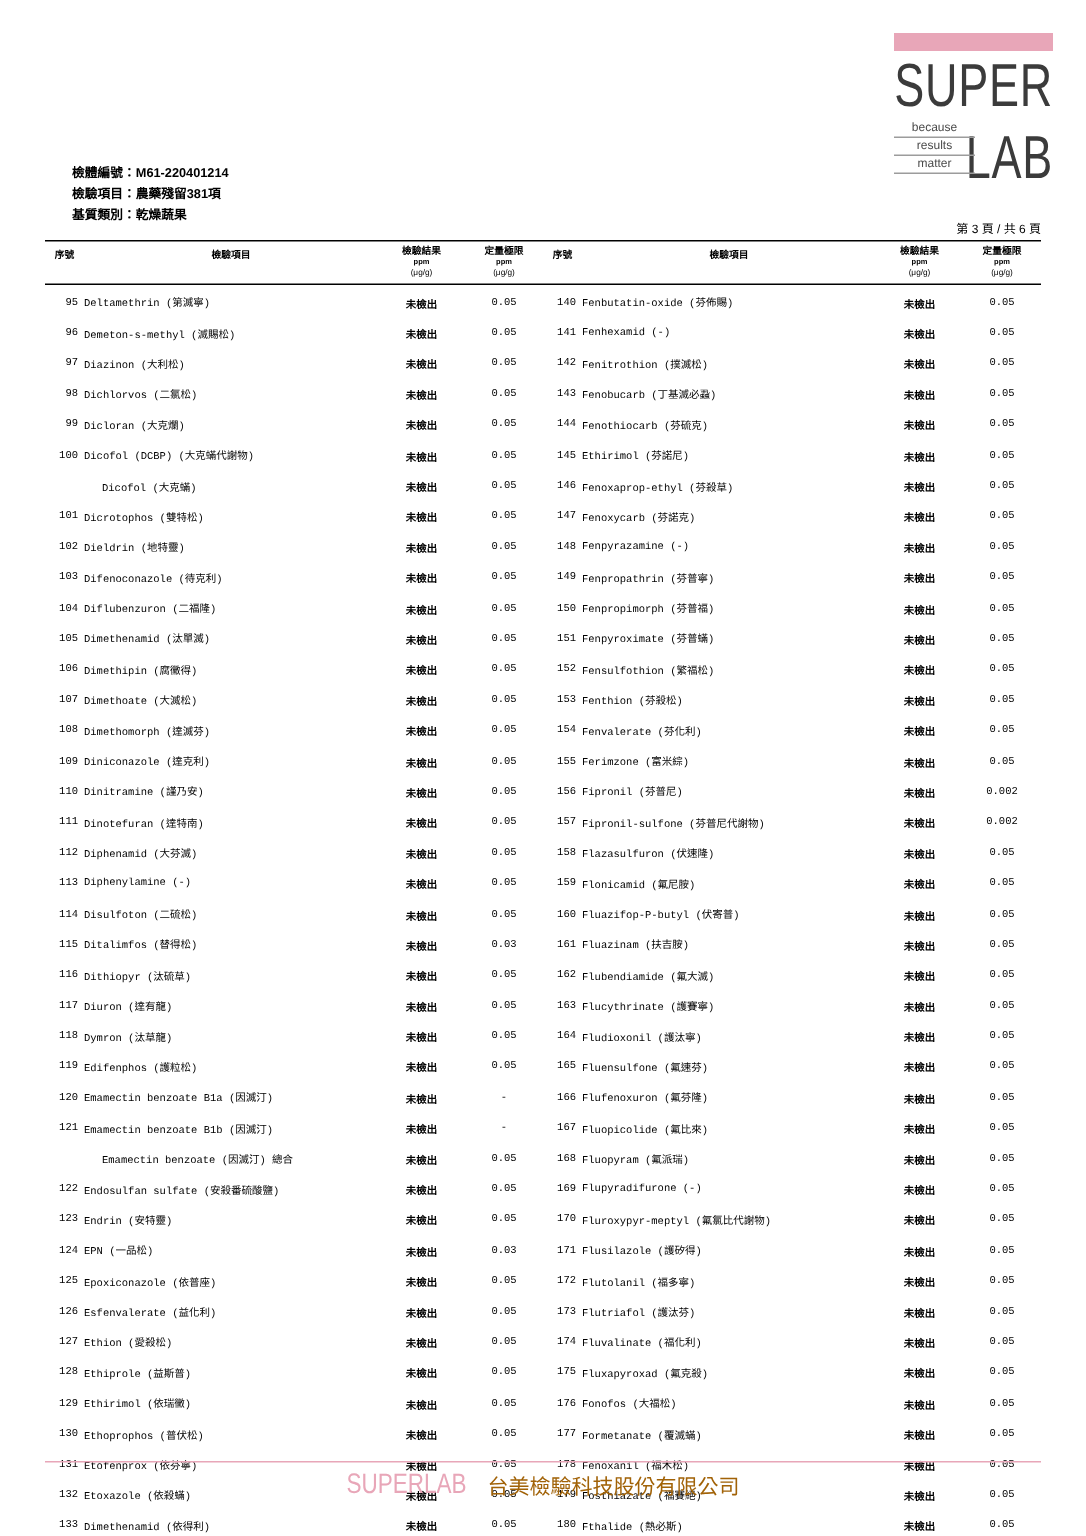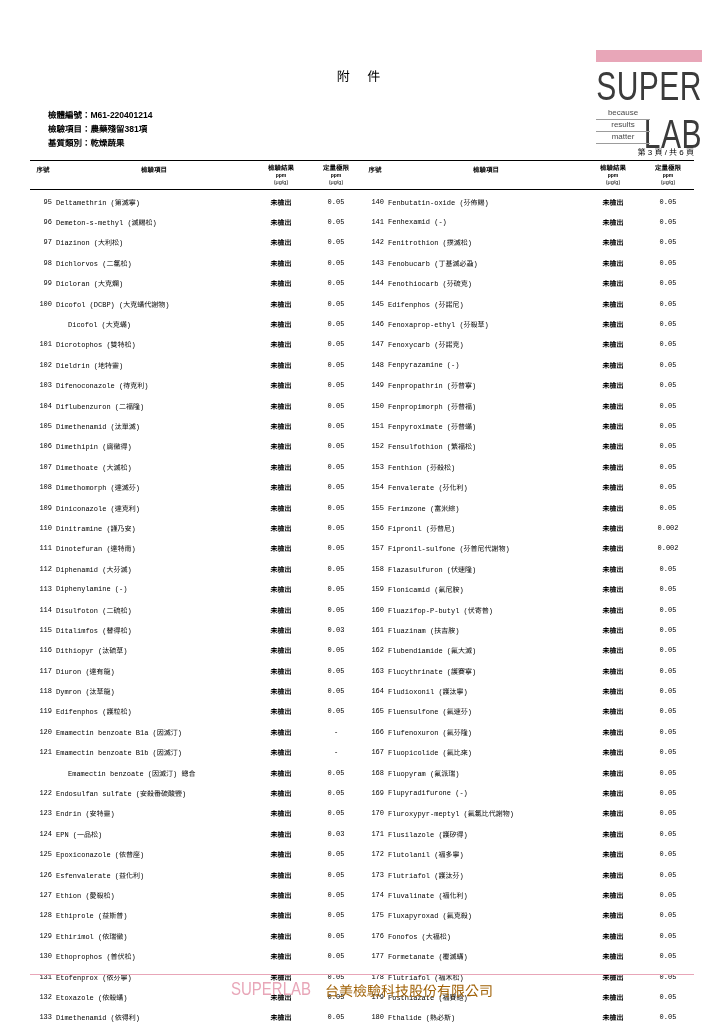--- a/index.html
+++ b/index.html
@@ -13,21 +13,21 @@
   }
   .page {
     position: relative;
     width: 724px; height: 1024px;
     padding: 0;
   }
 
   
   .logo-block {
     position: absolute;
-    top: 50px; right: 22px;
+    top: 22px; right: 22px;
     width: 106px;
   }
   .logo-bar {
     width: 106px; height: 12px;
     background: #e8a6b8;
     margin-bottom: 4px;
   }
   .logo-main {
     position: relative;
     height: 78px;
@@ -159,21 +159,20 @@
       <div class="logo-super">SUPER</div>
       <div class="logo-lab">LAB</div>
       <div class="logo-tag">
         <div>because</div>
         <div>results</div>
         <div>matter</div>
       </div>
     </div>
   </div>
 
-  <div class="doc-title">附 件</div>
 
   <div class="meta">
     <div>
       <span>檢體編號：</span><span class="val">M61-220401214</span>
     </div>
     <div>
       <span>檢驗項目：</span><span class="val">農藥殘留381項</span>
     </div>
     <div>
       <span>基質類別：</span><span class="val">乾燥蔬果</span>
@@ -493,21 +492,21 @@
             <div class="c-lim">0.05</div>
           </div>
           <div class="row">
             <div class="c-no">144</div>
             <div class="c-name">Fenothiocarb (芬硫克)</div>
             <div class="c-res">未檢出</div>
             <div class="c-lim">0.05</div>
           </div>
           <div class="row">
             <div class="c-no">145</div>
-            <div class="c-name">Edifenphos (芬諾尼)</div>
+            <div class="c-name">Ethirimol (芬諾尼)</div>
             <div class="c-res">未檢出</div>
             <div class="c-lim">0.05</div>
           </div>
           <div class="row">
             <div class="c-no">146</div>
             <div class="c-name">Fenoxaprop-ethyl (芬殺草)</div>
             <div class="c-res">未檢出</div>
             <div class="c-lim">0.05</div>
           </div>
           <div class="row">
@@ -691,21 +690,21 @@
             <div class="c-lim">0.05</div>
           </div>
           <div class="row">
             <div class="c-no">177</div>
             <div class="c-name">Formetanate (覆滅蟎)</div>
             <div class="c-res">未檢出</div>
             <div class="c-lim">0.05</div>
           </div>
           <div class="row">
             <div class="c-no">178</div>
-            <div class="c-name">Flutriafol (福木松)</div>
+            <div class="c-name">Fenoxanil (福木松)</div>
             <div class="c-res">未檢出</div>
             <div class="c-lim">0.05</div>
           </div>
           <div class="row">
             <div class="c-no">179</div>
             <div class="c-name">Fosthiazate (福賽絕)</div>
             <div class="c-res">未檢出</div>
             <div class="c-lim">0.05</div>
           </div>
           <div class="row">

